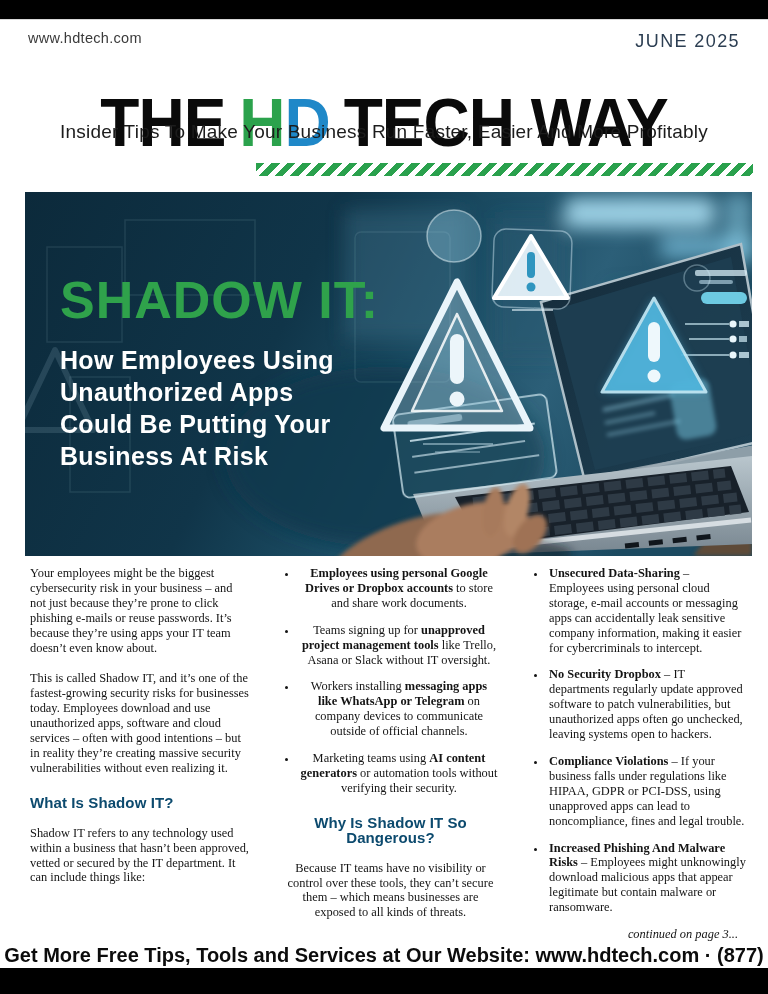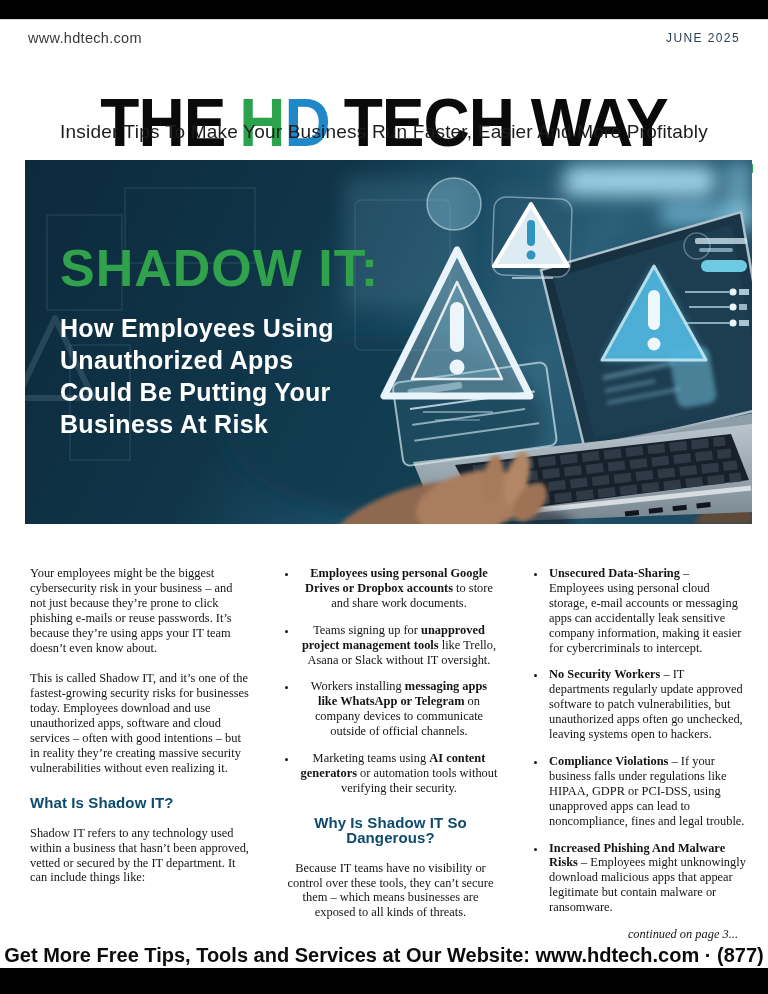--- a/index.html
+++ b/index.html
@@ -2,32 +2,32 @@
 <html><head>
 <meta charset="utf-8">
 <style>
   html,body{margin:0;padding:0;background:#888;}
   .page{position:relative;width:768px;height:994px;background:#ffffff;overflow:hidden;
         font-family:"Liberation Serif",serif;margin:0 auto;}
   .topbar{position:absolute;top:0;left:0;right:0;height:19px;background:#000;border-bottom:1px solid #d8d8d8;}
   .site-url{position:absolute;top:30px;left:28px;font-family:"Liberation Sans",sans-serif;
             font-size:14.5px;color:#3a3a3a;letter-spacing:.3px;}
   .issue-date{position:absolute;top:31px;right:28px;font-family:"Liberation Sans",sans-serif;
-            font-size:12px;color:#2c3e52;letter-spacing:1.4px;}
+            font-size:18px;color:#2c3e52;letter-spacing:1.4px;}
   .masthead{position:absolute;top:48px;left:0;right:0;text-align:center;
             font-family:"Liberation Sans",sans-serif;font-weight:700;font-size:64px;
             line-height:1;color:#0a0a0a;letter-spacing:-1px;transform:scaleY(1.06);white-space:nowrap;}
   .masthead .sp{margin-right:14px;}
   .masthead .accent-h{color:#2ba24c;}
   .masthead .accent-d{color:#1f88c8;margin-right:14px;}
   .tagline{position:absolute;top:121px;left:0;right:0;text-align:center;
            font-family:"Liberation Sans",sans-serif;font-size:19px;color:#1c1c1c;letter-spacing:.2px;}
   .stripe{position:absolute;left:256px;top:163px;width:497px;height:13px;
           background:repeating-linear-gradient(135deg,#2aa14d 0 6px,#ffffff 6px 11px);}
-  .hero{position:absolute;left:25px;top:160px;width:727px;height:364px;background:#000000;}
+  .hero{position:absolute;left:25px;top:192px;width:727px;height:364px;background:#000000;}
   .hero svg{position:absolute;left:0;top:0;}
   .hero-title{position:absolute;left:35px;top:78px;font-family:"Liberation Sans",sans-serif;
               font-weight:700;font-size:52px;color:#2fa24b;letter-spacing:1px;}
   .hero-sub{position:absolute;left:35px;top:152px;font-family:"Liberation Sans",sans-serif;
             font-weight:700;font-size:25px;line-height:32px;color:#ffffff;letter-spacing:.3px;}
   .col{position:absolute;top:566px;font-size:12.4px;line-height:14.9px;color:#141414;}
   .col p{margin:0 0 16px 0;}
   .col h3{font-family:"Liberation Sans",sans-serif;font-size:15px;font-weight:700;color:#0c4a6e;
           margin:20px 0 15px 0;letter-spacing:.1px;}
   #col1{left:30px;width:221px;}
@@ -220,21 +220,21 @@
       <li><span>Workers installing </span><b>messaging apps like WhatsApp or Telegram</b><span> on company devices to communicate outside of official channels.</span></li>
       <li><span>Marketing teams using </span><b>AI content generators</b><span> or automation tools without verifying their security.</span></li>
     </ul>
     <h3>Why Is Shadow IT So Dangerous?</h3>
     <p>Because IT teams have no visibility or control over these tools, they can’t secure them – which means businesses are exposed to all kinds of threats.</p>
   </div>
 
   <div class="col" id="col3">
     <ul>
       <li><b>Unsecured Data-Sharing</b><span> – Employees using personal cloud storage, e-mail accounts or messaging apps can accidentally leak sensitive company information, making it easier for cybercriminals to intercept.</span></li>
-      <li><b>No Security Workers</b><span> – IT departments regularly update approved software to patch vulnerabilities, but unauthorized apps often go unchecked, leaving systems open to hackers.</span></li>
+      <li><b>No Security Dropbox</b><span> – IT departments regularly update approved software to patch vulnerabilities, but unauthorized apps often go unchecked, leaving systems open to hackers.</span></li>
       <li><b>Compliance Violations</b><span> – If your business falls under regulations like HIPAA, GDPR or PCI-DSS, using unapproved apps can lead to noncompliance, fines and legal trouble.</span></li>
       <li><b>Increased Phishing And Malware Risks</b><span> – Employees might unknowingly download malicious apps that appear legitimate but contain malware or ransomware.</span></li>
     </ul>
     <p class="continued">continued on page 3...</p>
   </div>
 
   <div class="footer-line">Get More Free Tips, Tools and Services at Our Website: www.hdtech.com · (877) 540-1684 · 1</div>
   <div class="bottombar"></div>
 </div>
 

